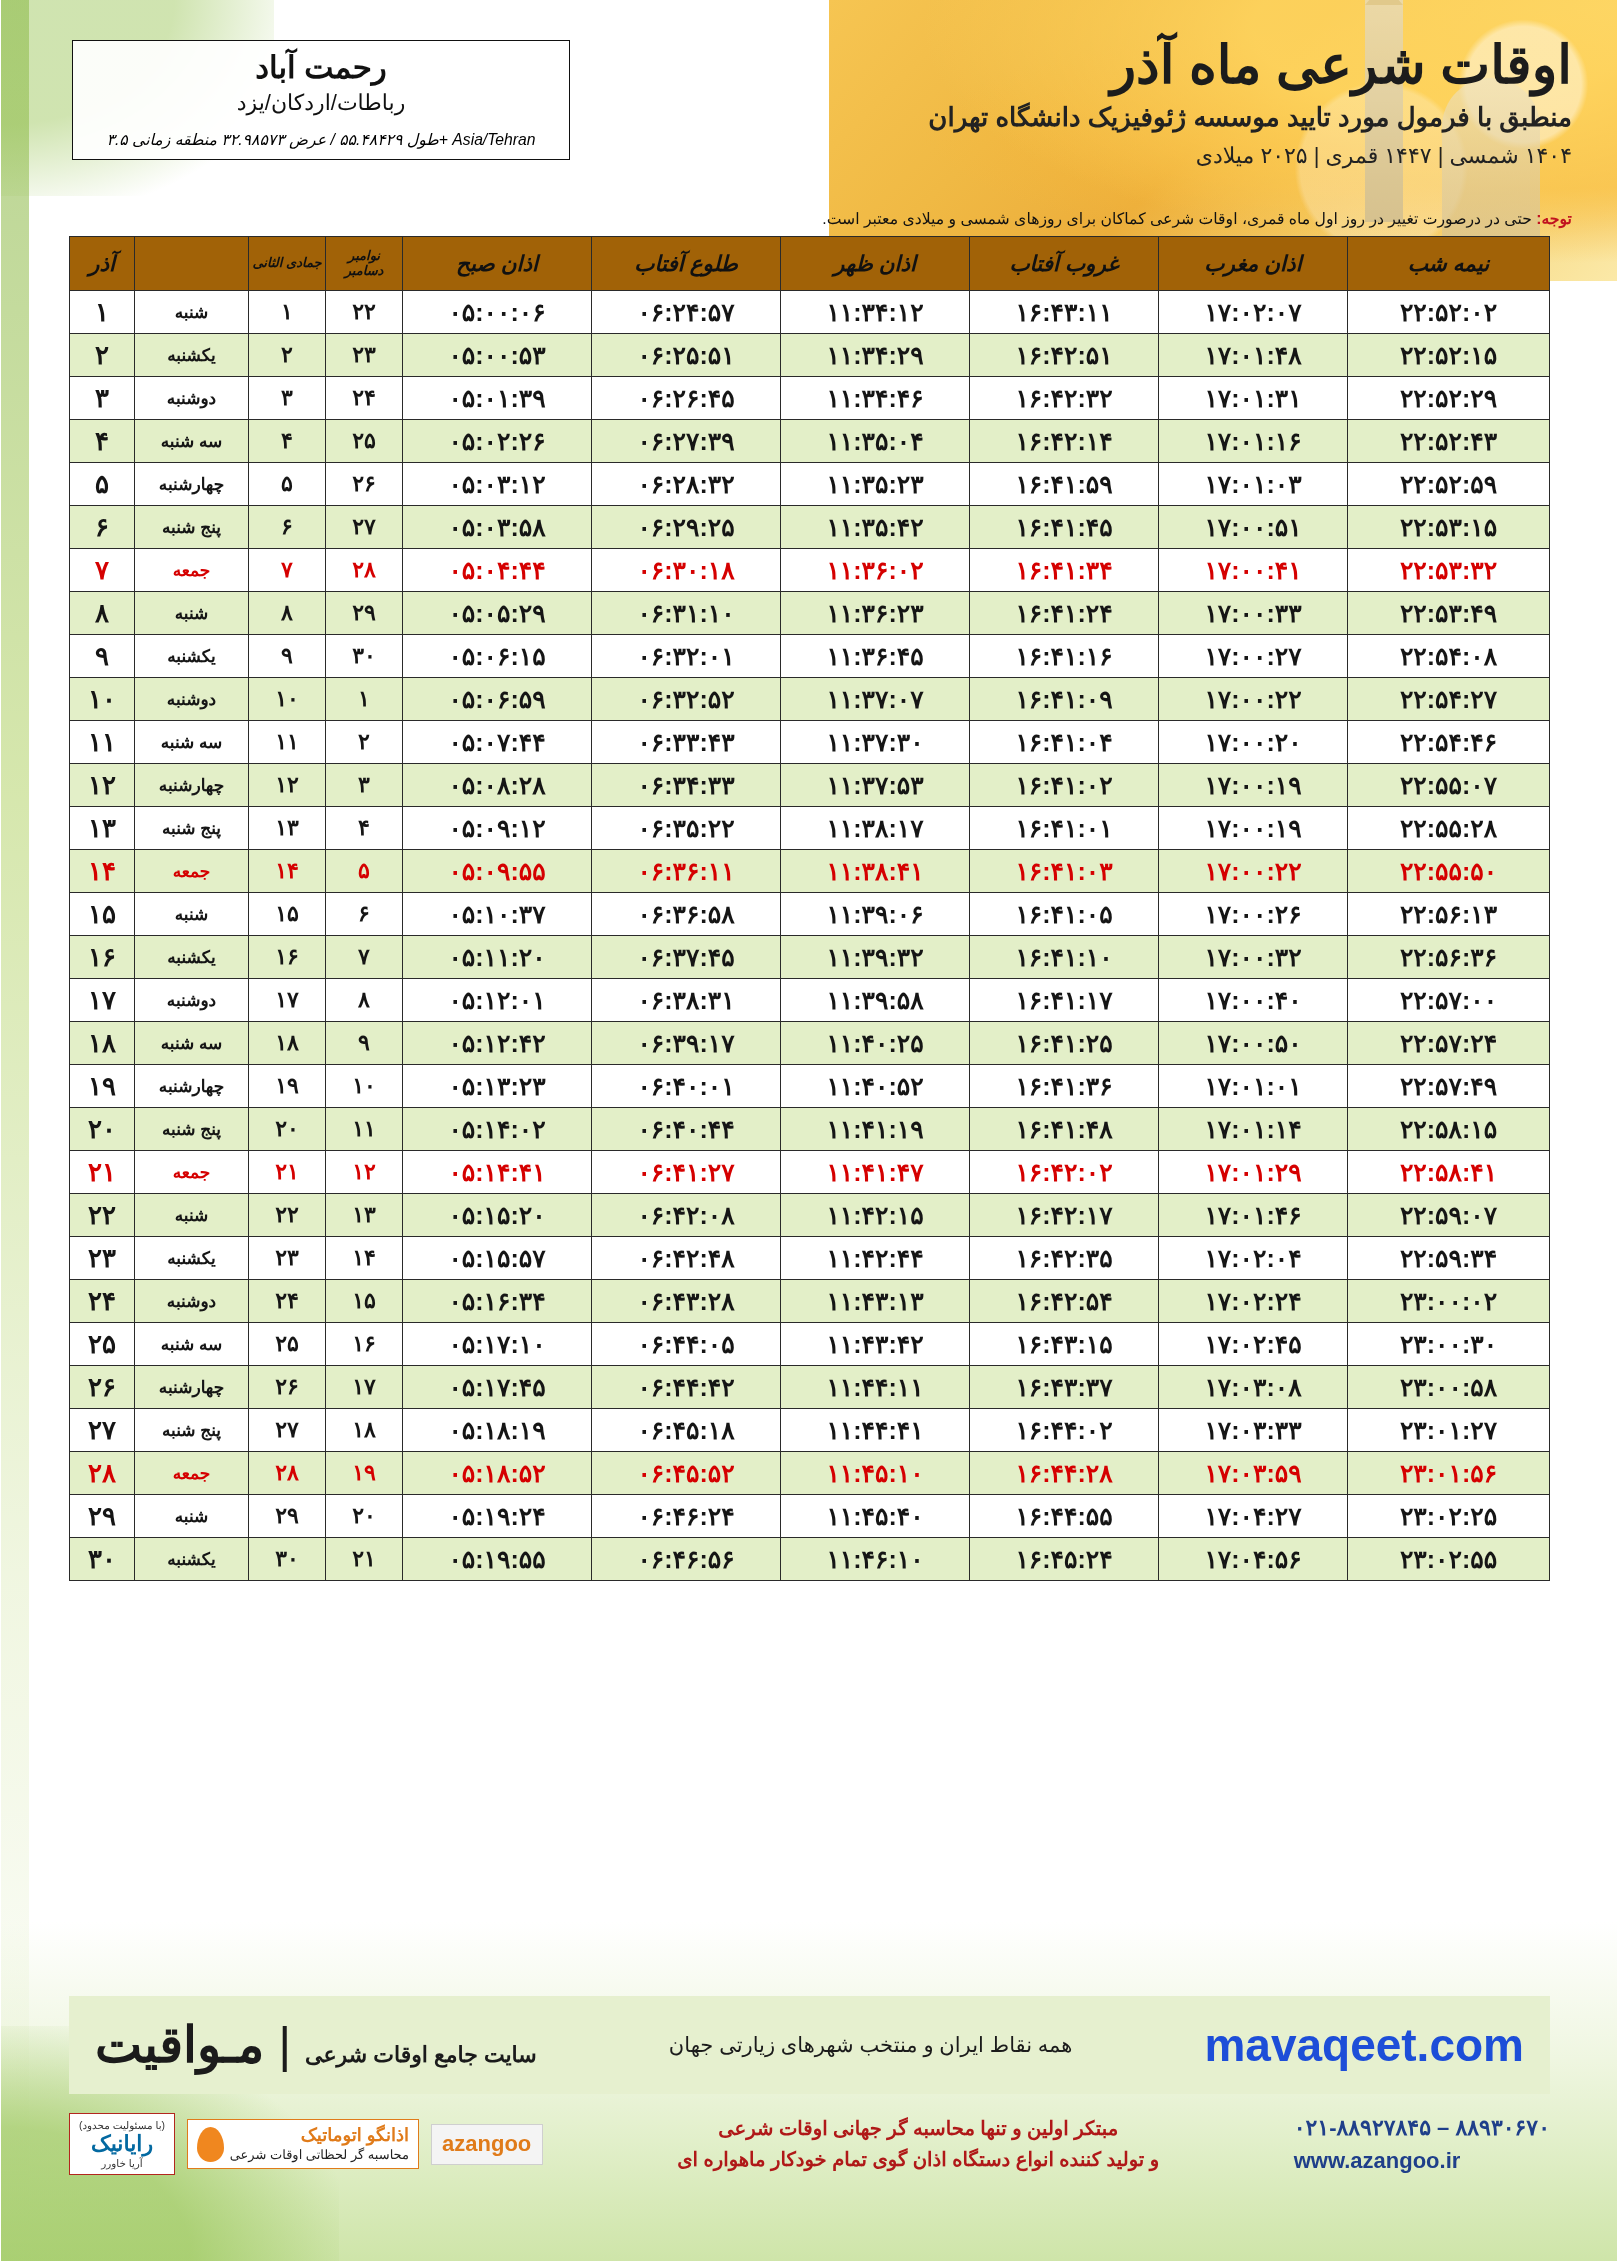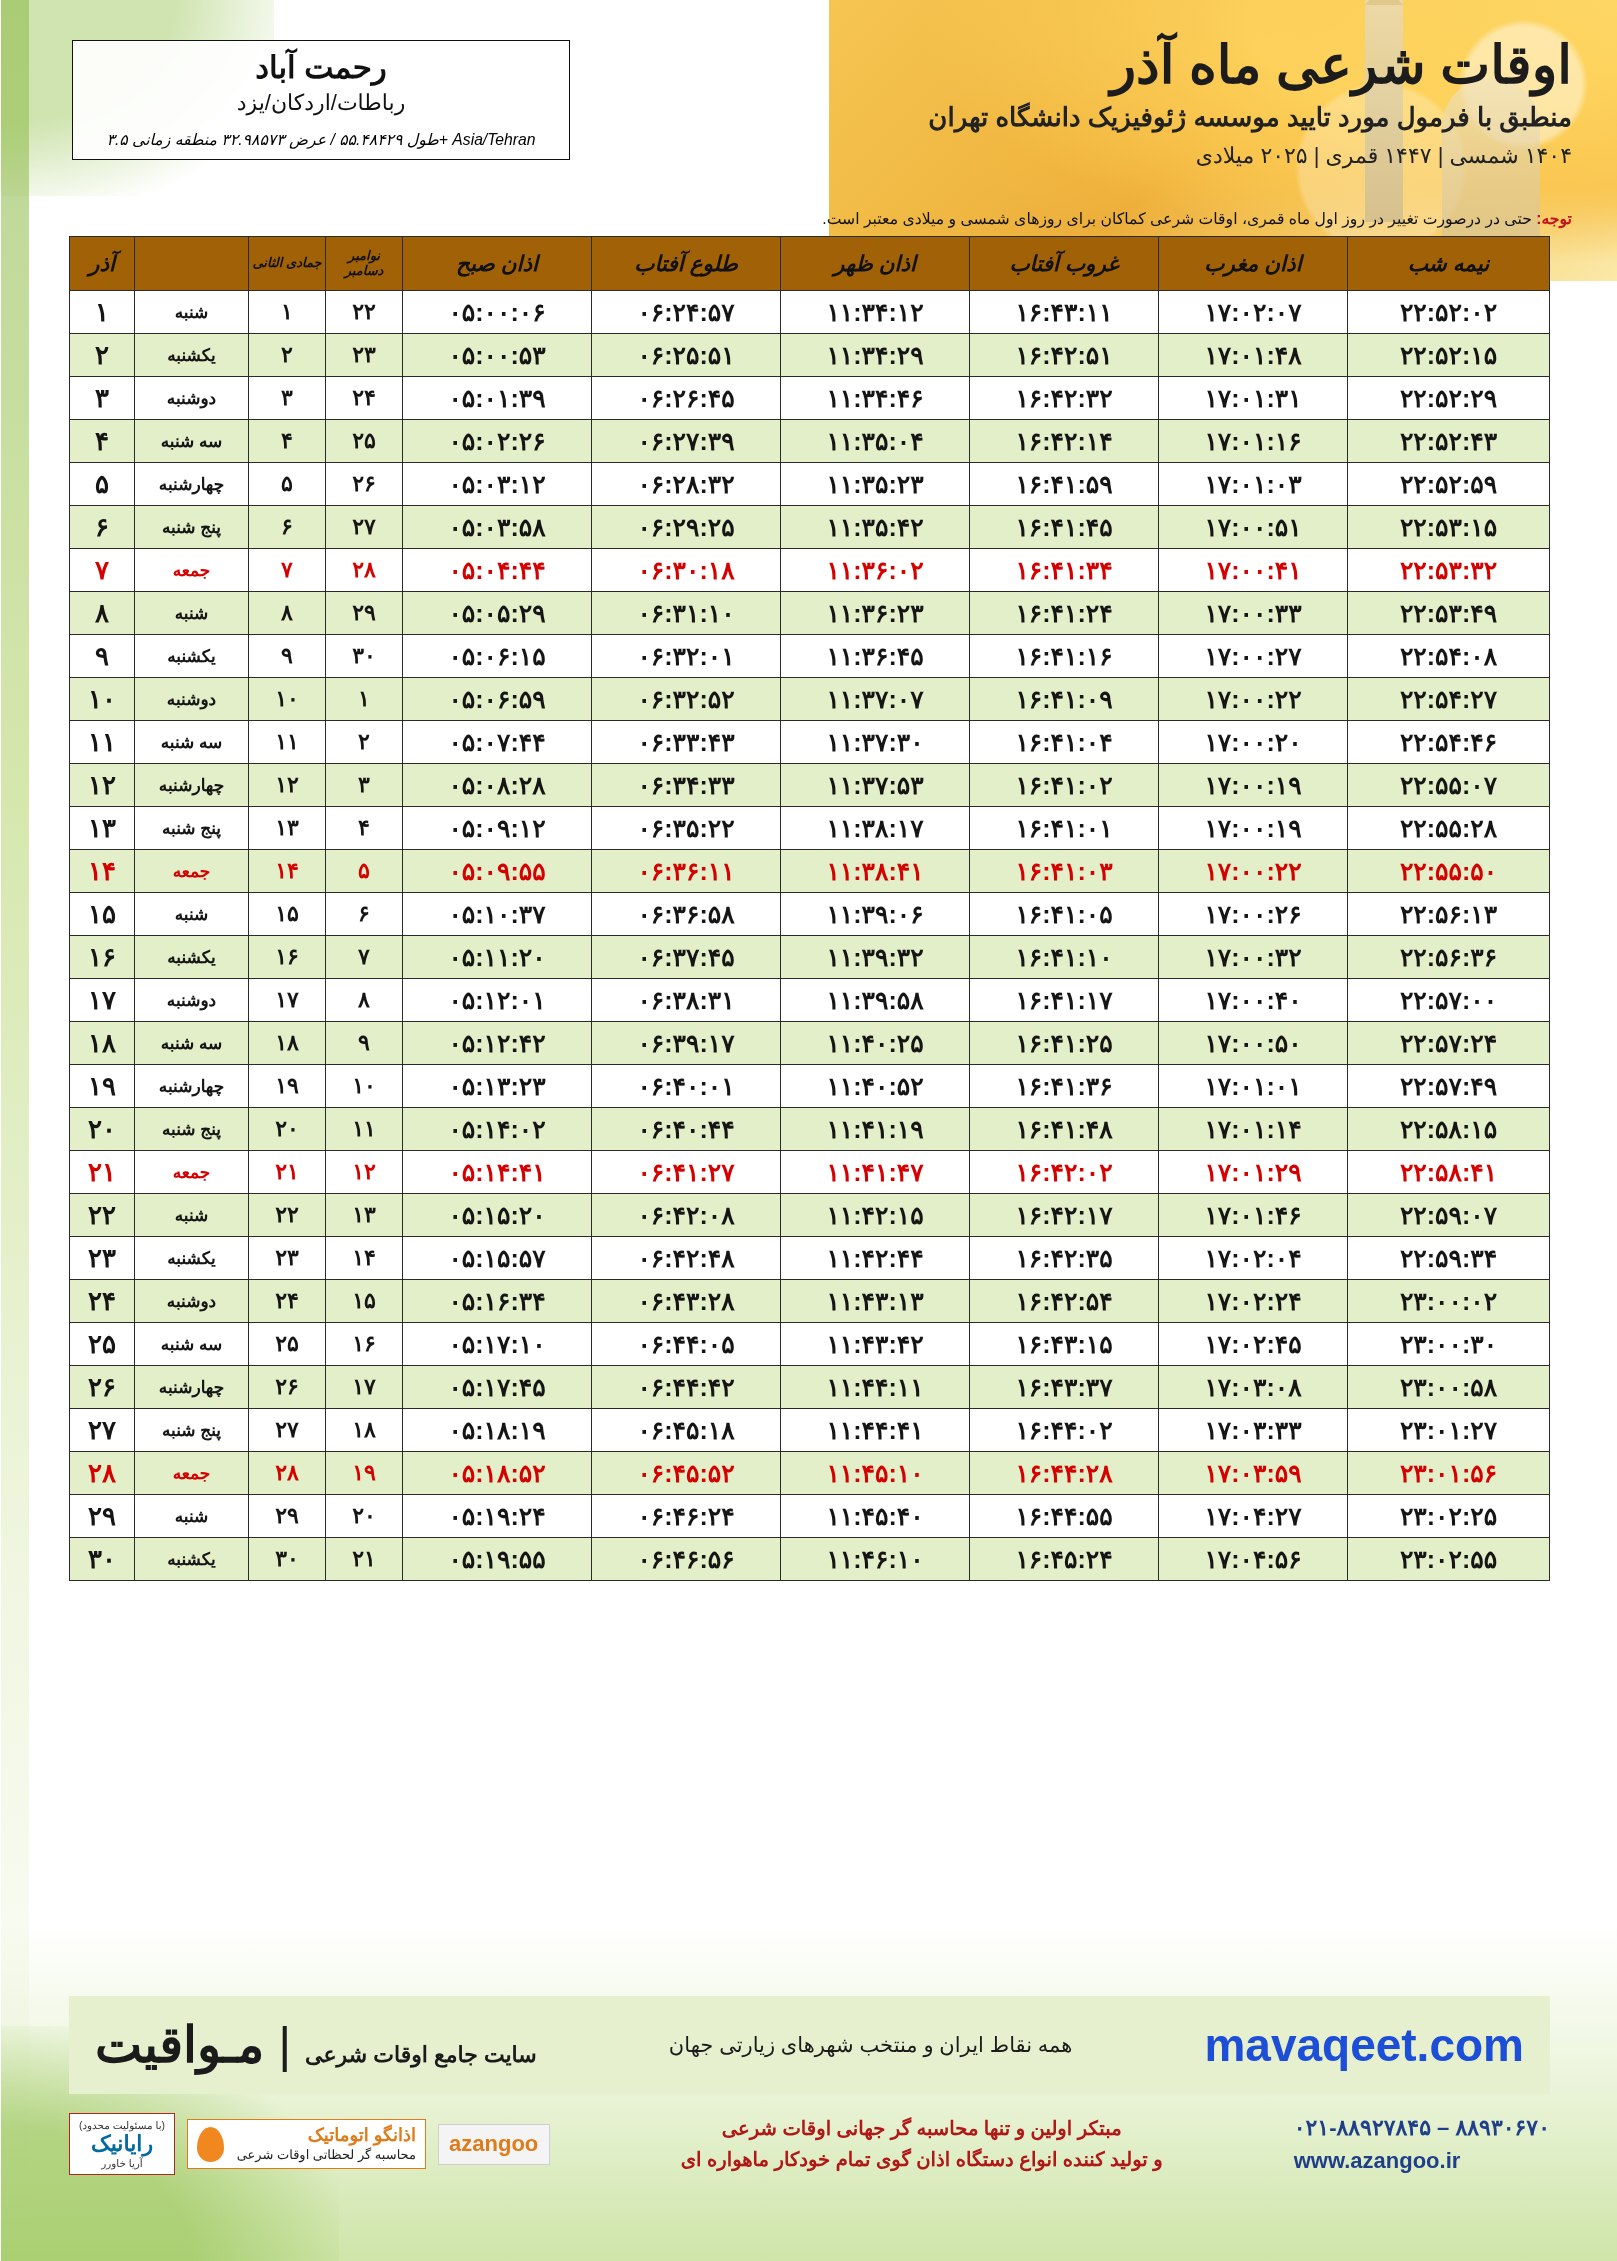--- a/index.html
+++ b/index.html
@@ -142,21 +142,21 @@
   .f-mid{ font-size:21px; color:#1b1b1b; direction:rtl; }
 
   .f-lower{
     margin-top:17px; display:flex; align-items:center; justify-content:space-between;
   }
   .f-phone{ direction:ltr; text-align:left; font-size:22px; color:#1f3f8a; font-weight:bold; line-height:1.5; }
   .f-phone .www{ color:#1f3f8a; }
   .f-desc{ font-size:19.6px; color:#b01818; text-align:center; line-height:1.6; font-weight:bold; }
   .f-logos{ display:flex; align-items:center; gap:11.7px; }
   .logo-az{
-    display:flex; align-items:center; gap:13px;
+    display:flex; align-items:center; gap:6px;
     border:1.3px solid #e07b1a; padding:5.2px 9px; background:#fff;
   }
   .logo-az .flame{
     width:27px;height:35px;background:#f0871f;border-radius:50% 50% 50% 50%/60% 60% 40% 40%;
   }
   .logo-az .txt{ font-size:13px; color:#222; line-height:1.2; text-align:right; }
   .logo-az .txt b{ display:block; font-size:18px; color:#e07b1a; }
   .logo-rayanic{
     border:1.3px solid #b3261e; padding:5.2px 9px; background:#fff; text-align:center;
   }

